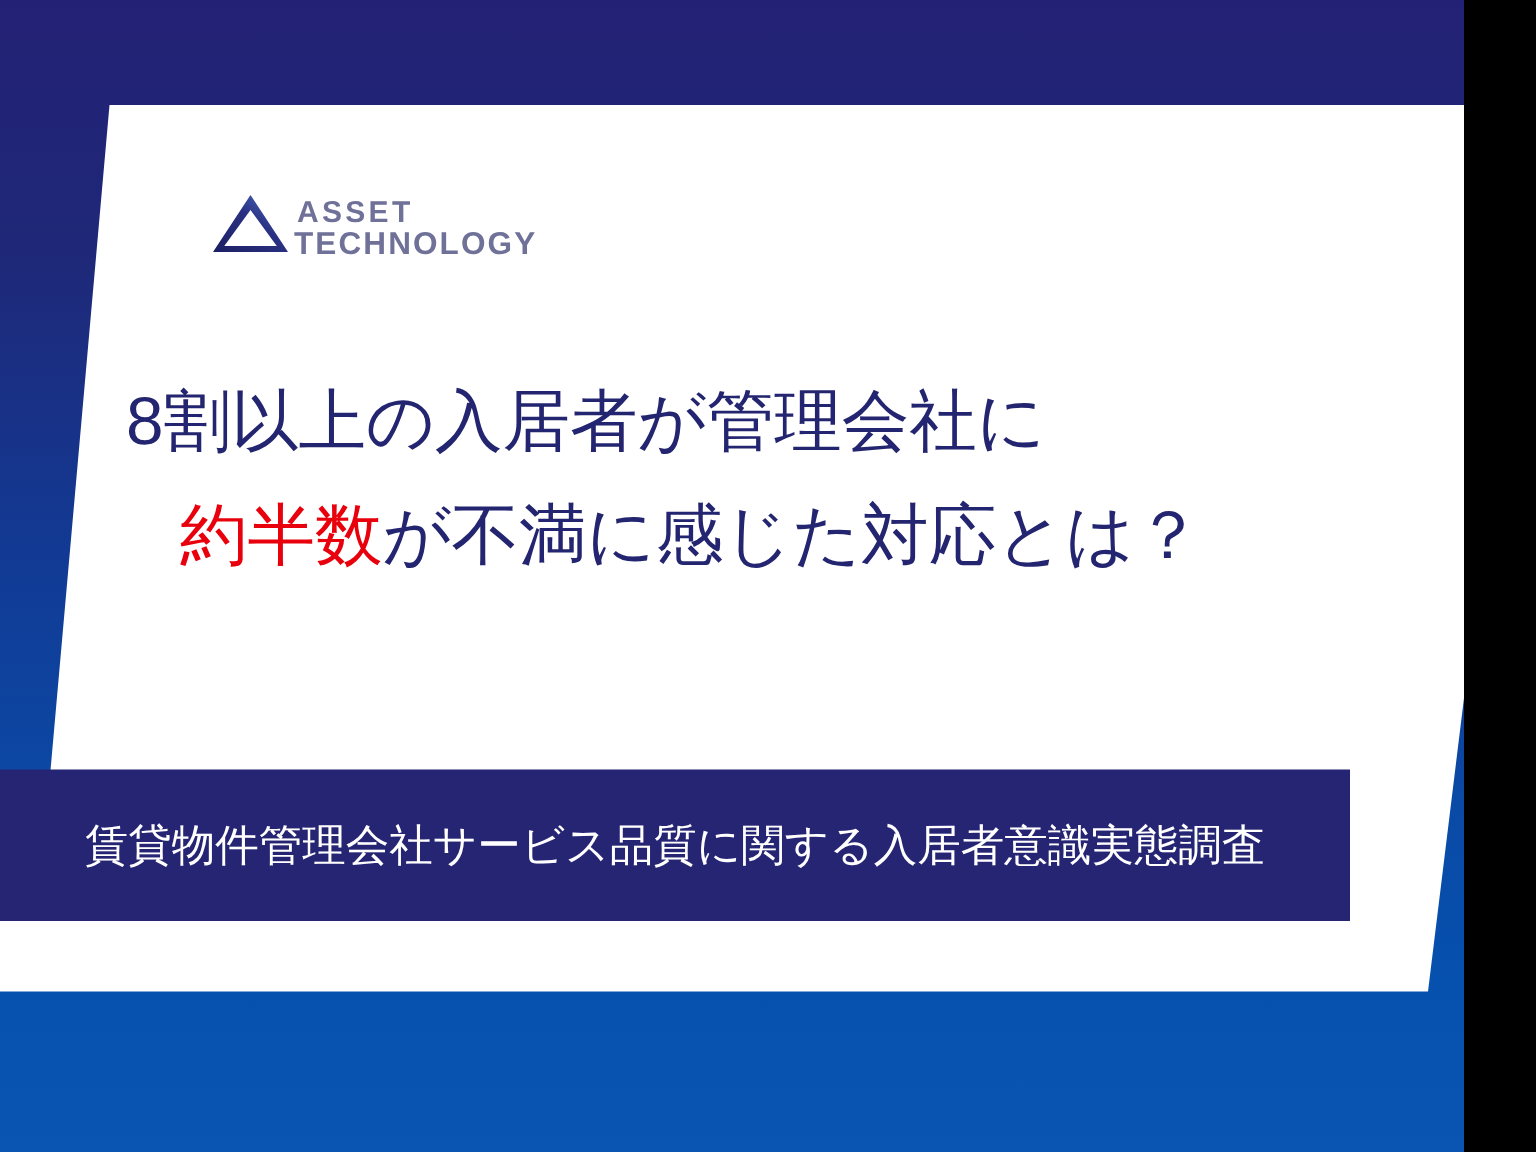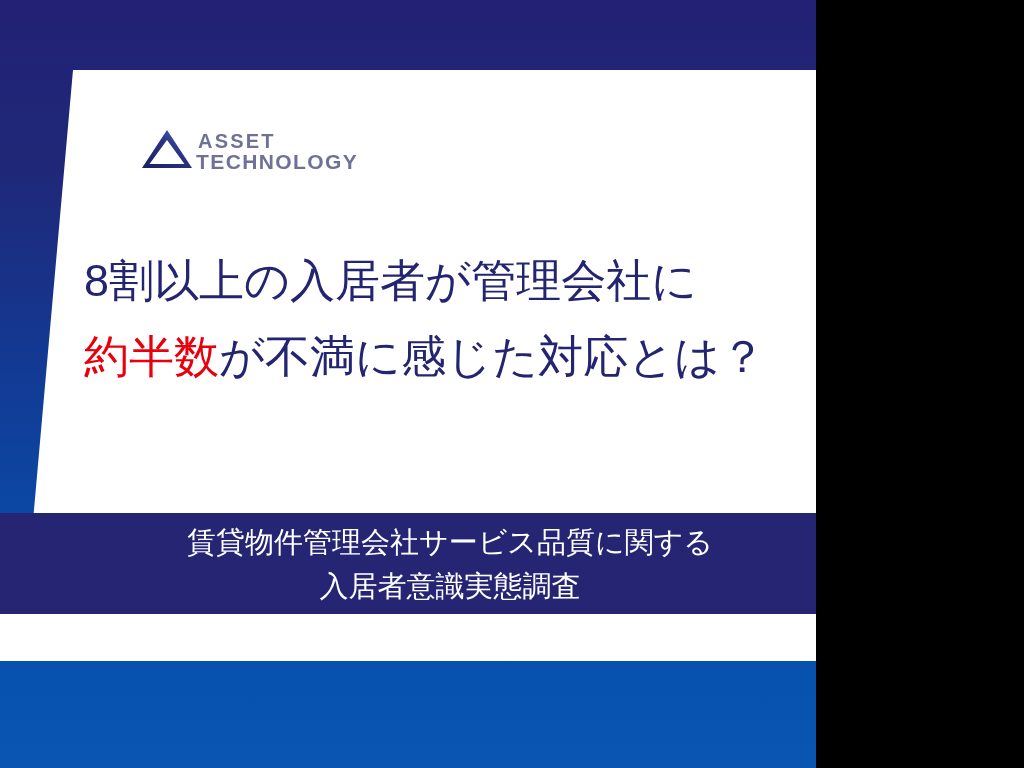--- a/index.html
+++ b/index.html
@@ -3,21 +3,21 @@
 <meta charset="utf-8">
 <title>Slide</title>
 <style>
   html, body {
     margin: 0;
     padding: 0;
     background: #000;
   }
   #slide {
     position: relative;
-    width: 816px;
+    width: 976px;
     height: 768px;
     overflow: hidden;
     font-family: "Liberation Sans", "DejaVu Sans", sans-serif;
     background: linear-gradient(to bottom, #232175 0%, #1f2878 22%, #123a94 48%, #0a4aa6 70%, #0650ae 85%, #0a54b2 100%);
   }
   
   #panel-svg {
     position: absolute;
     left: 0; top: 0;
   }
@@ -40,32 +40,32 @@
     width: 860px;
   }
   .headline-line {
     color: #242570;
     font-size: 45px;
     line-height: 76px;
     letter-spacing: 0px;
     white-space: nowrap;
     font-weight: 400;
   }
-  .hl-red { color: #e8000c; }
+  .hl-red { color: #e8000c; margin-left: 36px; }
 
   
   #subtitle-bar {
     position: absolute;
     left: 0px;
     top: 513px;
     width: 900px;
     height: 101px;
     background: #262574;
     display: flex;
-    flex-direction: column;
+    flex-direction: row;
     align-items: center;
     justify-content: center;
   }
   .subtitle-line {
     color: #ffffff;
     font-size: 29px;
     line-height: 44px;
     white-space: nowrap;
     font-weight: 400;
   }

